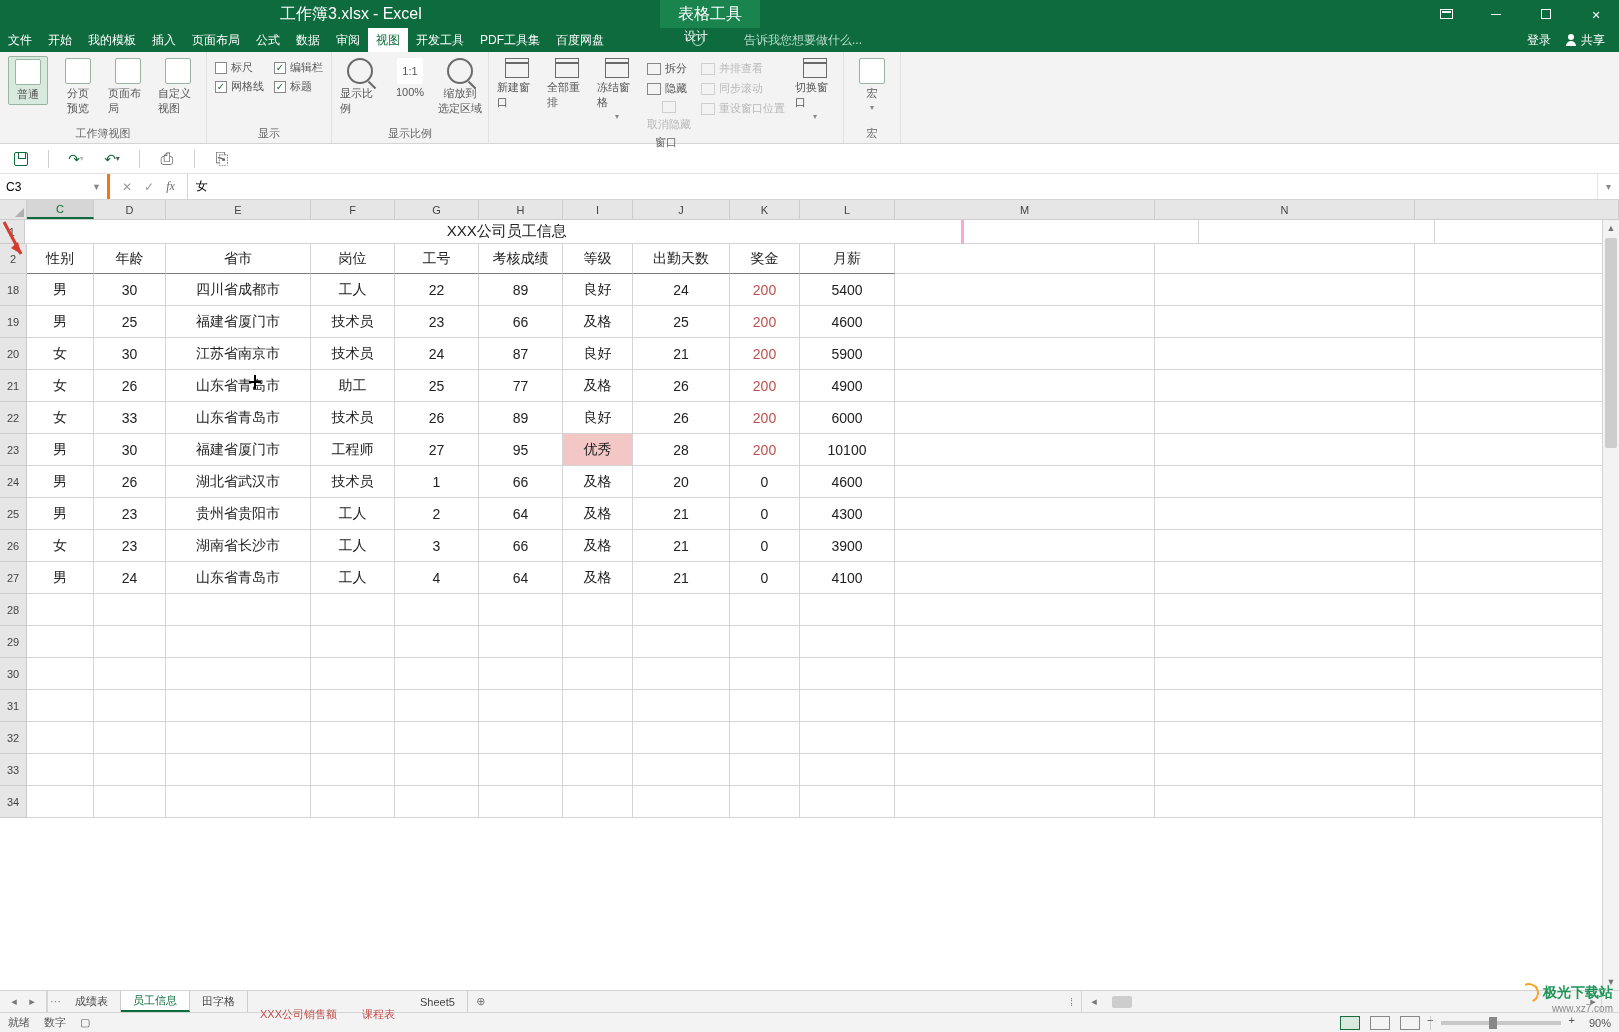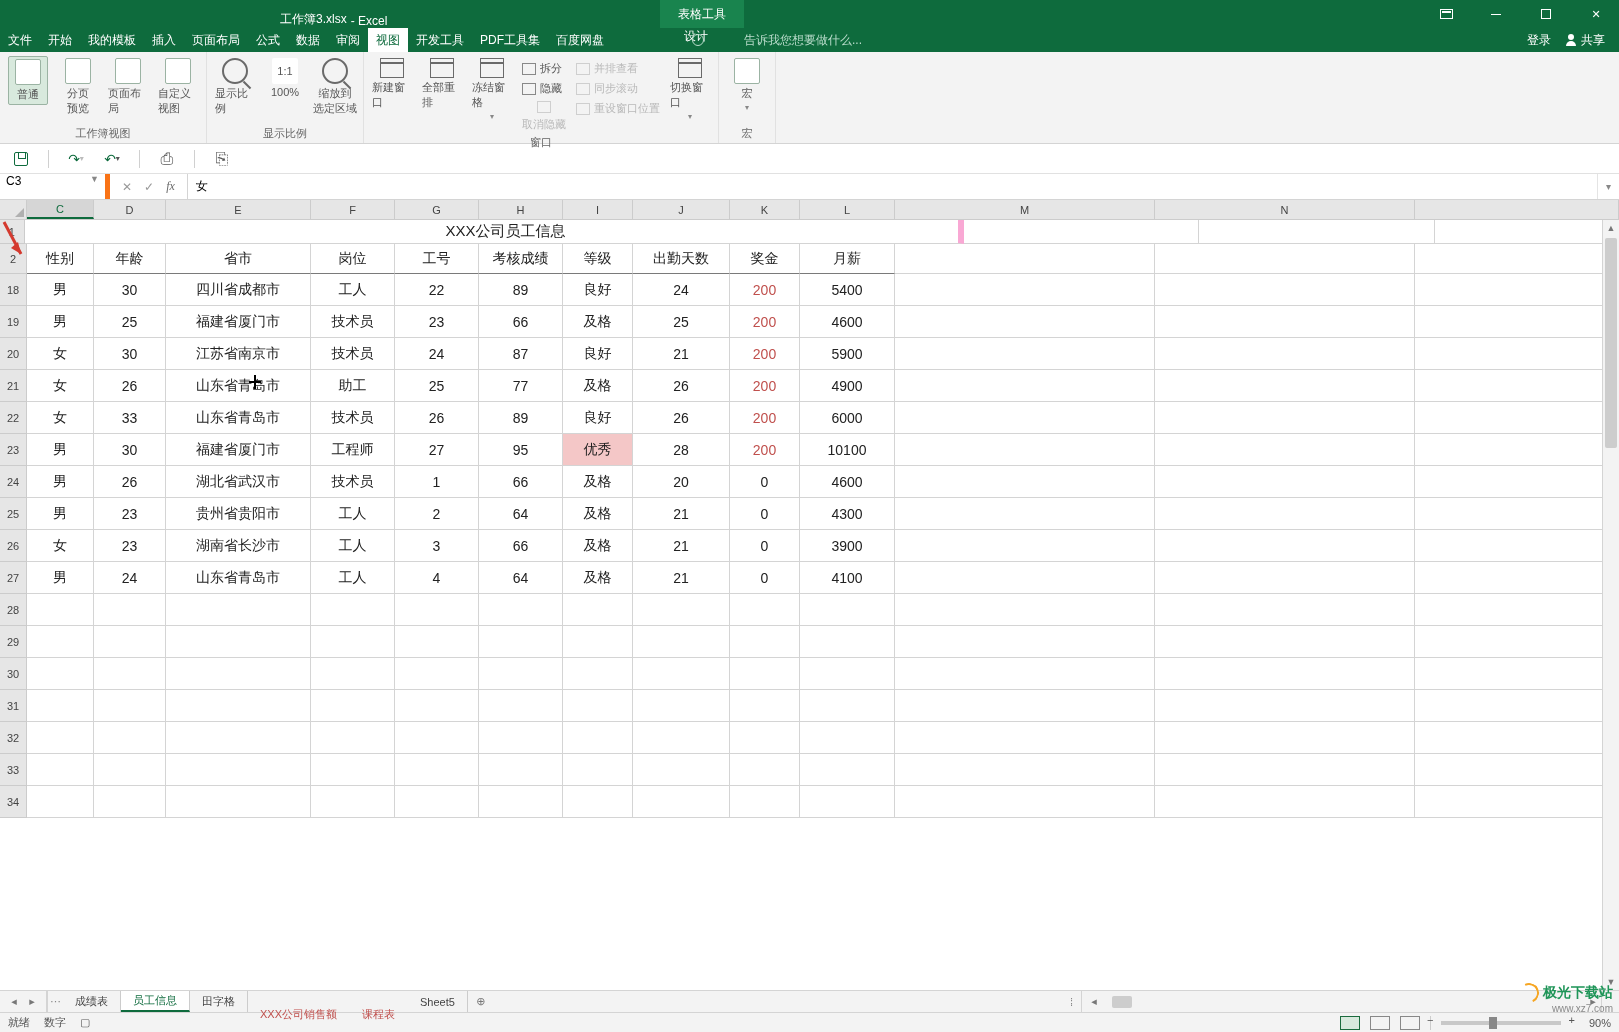--- a/index.html
+++ b/index.html
@@ -1,19 +1,19 @@
 <!DOCTYPE html>
 <html><head>
 <meta charset="utf-8">
 <style>
 * { margin: 0; padding: 0; box-sizing: border-box; font-family: "Microsoft YaHei", "Segoe UI", sans-serif; -webkit-user-select: none; user-select: none; }
 html, body { width: 1619px; height: 1032px; overflow: hidden; background: #fff; }
 
 
-.titlebar { height: 28px; background: #0e6b3d; display: flex; align-items: flex-end; color: #fff; font-size: 12px; position: relative; }
+.titlebar { height: 28px; background: #0e6b3d; display: flex; align-items: center; color: #fff; font-size: 16px; position: relative; }
 .titlebar .doc-title { margin-left: 280px; }
 .titlebar .app-title { margin-left: 4px; }
 .titlebar .context { position: absolute; left: 660px; top: 0; height: 28px; padding: 0 18px; background: #19844e; display: flex; align-items: center; }
 .titlebar .right { margin-left: auto; display: flex; align-items: center; gap: 4px; }
 .titlebar .win-btn { width: 46px; height: 28px; display: flex; align-items: center; justify-content: center; color: #fff; }
 .win-icon { width: 10px; height: 10px; border: 1px solid #fff; }
 .win-min { width: 10px; height: 1px; background: #fff; }
 .win-close::before { content:"✕"; font-size:11px; }
 .ribbon-display-box { width:13px; height:10px; border:1px solid #fff; position:relative; }
 .ribbon-display-box::after { content:""; position:absolute; top:1px; left:1px; right:1px; height:2px; background:#fff; }
@@ -56,21 +56,21 @@
 .qat .q-btn { width:18px; height:18px; display:flex; align-items:center; justify-content:center; color:#565656; cursor:pointer; }
 .save-icon { width:14px; height:14px; border:1.5px solid #0e6b3d; border-radius:2px; position:relative; }
 .save-icon::after { content:""; position:absolute; top:0; left:3px; width:6px; height:5px; border:1.5px solid #0e6b3d; border-top:none; }
 .undo-arrow, .redo-arrow { font-size:14px; color:#0e6b3d; }
 .undo-arrow.disabled, .q-btn.disabled { color:#bcbcbc; }
 .undo-arrow::before { content:"↶"; }
 .redo-arrow::before { content:"↷"; }
 
 
 .fbar { height: 26px; background: #fff; border-bottom: 1px solid #d4d4d4; display: flex; align-items: stretch; font-size: 12px; }
-.name-box { width: 110px; border-right: 5px solid #f97316; display: flex; padding: 0 6px; justify-content: space-between; cursor: text; gap: 32px; }
+.name-box { width: 110px; border-right: 3px solid #f97316; display: flex; align-items: center; padding: 0 6px; justify-content: space-between; cursor: text; gap: 32px; }
 .name-box .dd { color:#888; font-size:9px; }
 .fx-btns { display:flex; align-items:center; gap:12px; padding:0 12px; border-right:1px solid #d4d4d4; color:#9a9a9a; }
 .fx-btns span { cursor:pointer; }
 .fx-label { font-style: italic; font-family: "Times New Roman", serif; color:#6a6a6a; }
 .formula-input { flex:1; padding:0 8px; display:flex; align-items:center; cursor:text; }
 .fbar-expand { width:22px; display:flex; align-items:center; justify-content:center; color:#888; cursor:pointer; border-left:1px solid #e4e4e4; font-size:10px; }
 
 
 .grid-wrap { position: relative; height: calc(1032px - 28px - 24px - 92px - 30px - 26px - 22px - 20px); display:flex; flex-direction:column; }
 .col-headers { height: 20px; display:flex; background:#e6e6e6; border-bottom:1px solid #ccc; font-size:11px; color:#444; }
@@ -207,20 +207,45 @@
           <span>页面布局</span>
         </div>
       <div class="big-btn">
           <div class="icon"></div>
           <span>自定义视图</span>
         </div>
     </div>
     <div class="group-label">工作簿视图</div>
   </div>
 
+  <div class="group">
+    <div class="group-body">
+      <div class="checks">
+        <label class="check-row">
+            <span class="box"></span>
+            <span>标尺</span>
+          </label>
+        <label class="check-row">
+            <span class="box checked"></span>
+            <span>网格线</span>
+          </label>
+      </div>
+      <div class="checks">
+        <label class="check-row">
+            <span class="box checked"></span>
+            <span>编辑栏</span>
+          </label>
+        <label class="check-row">
+            <span class="box checked"></span>
+            <span>标题</span>
+          </label>
+      </div>
+    </div>
+    <div class="group-label">显示</div>
+  </div>
 
   <div class="group">
     <div class="group-body">
       <div class="big-btn">
           <div class="magnifier"></div>
           <span>显示比例</span>
         </div>
       <div class="big-btn">
           <div class="icon" style="border:none;font-size:11px;">1:1</div>
           <span>100%</span>
@@ -355,21 +380,21 @@
 
     <div class="arrow-annot">
       <svg width="24" height="44">
           <line x1="3" y1="2" x2="20" y2="34" stroke="#d43a2f" stroke-width="3"></line>
           <polygon points="20,34 10,28 17,22" fill="#d43a2f"></polygon>
         </svg>
     </div>
 
     <div class="row short">
       <div class="row-h">1</div>
-      <div class="cell title-cell" style="width:1036px; border-right:6px solid #f9a8d4;padding-left:28px;">XXX公司员工信息</div>
+      <div class="cell title-cell" style="width:1036px; border-right:3px solid #f9a8d4;padding-left:28px;">XXX公司员工信息</div>
       <div class="cell c-M"></div>
       <div class="cell c-N"></div>
       <div class="cell c-last" style="border-right:none;"></div>
     </div>
 
     <div class="row" style="height:30px;">
       <div class="row-h">2</div>
       <div class="cell c-C thick-bottom">性别</div>
       <div class="cell c-D thick-bottom">年龄</div>
       <div class="cell c-E thick-bottom">省市</div>

